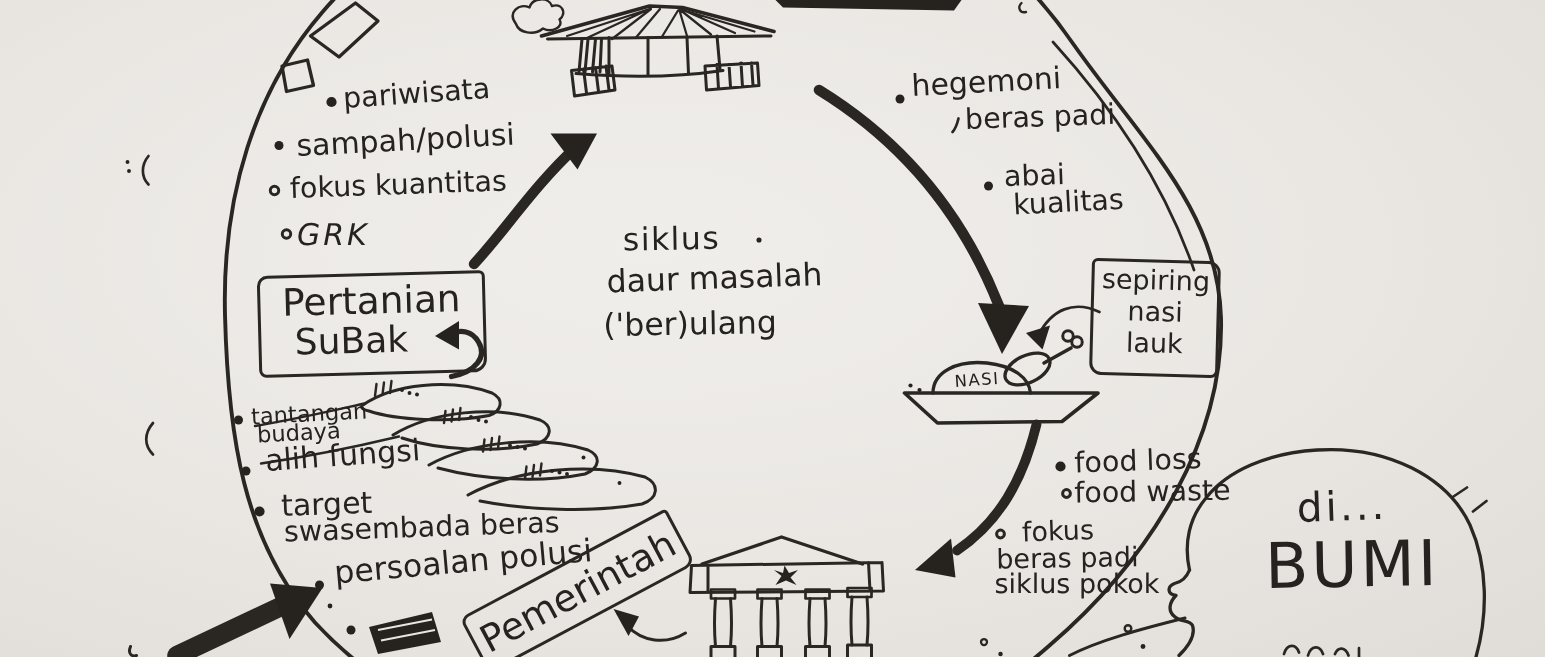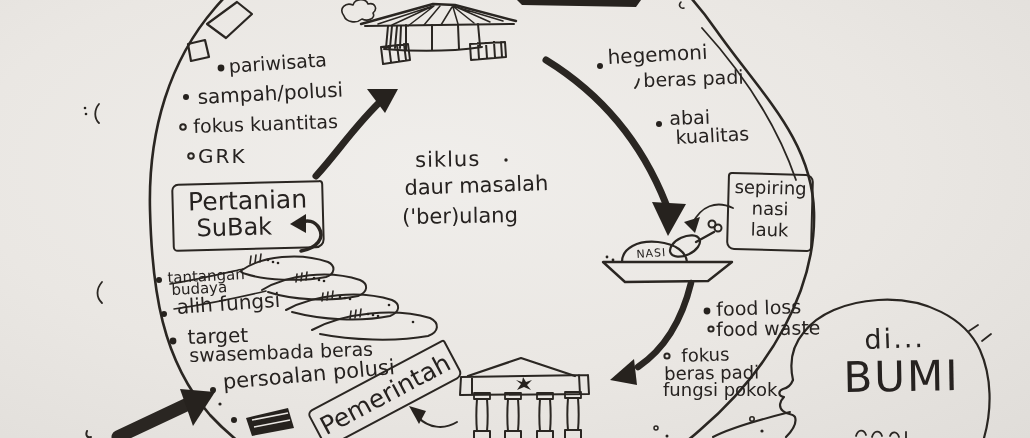--- a/index.html
+++ b/index.html
@@ -197,36 +197,36 @@
       <circle class="fill" cx="173" cy="341" r="3.4"></circle>
       <circle class="fill" cx="213" cy="390" r="3"></circle>
       <circle class="fill" cx="220" cy="404" r="1.6"></circle>
       <circle class="fill" cx="506" cy="160" r="1.7"></circle>
     </g>
   </svg>
 
   <div class="hw" style="left:228px;top:56px;font-size:19px;transform:rotate(-4deg);">pariwisata</div>
   <div class="hw" style="left:197px;top:86px;font-size:20px;transform:rotate(-3deg);">sampah/polusi</div>
   <div class="hw" style="left:193px;top:116px;font-size:19px;transform:rotate(-2deg);">fokus kuantitas</div>
-  <div class="hw" style="left:198px;top:145px;font-size:20px;letter-spacing:2px;">GRK</div>
+  <div class="hw" style="left:198px;top:145px;font-size:20px;letter-spacing:2px;font-style:italic;">GRK</div>
 
   <div class="hw" style="left:415px;top:149px;font-size:21px;transform:rotate(-1deg);letter-spacing:1px;">siklus</div>
   <div class="hw" style="left:404px;top:177px;font-size:21px;transform:rotate(-2deg);">daur masalah</div>
   <div class="hw" style="left:402px;top:206px;font-size:21px;transform:rotate(-1deg);">('ber)ulang</div>
 
   <div class="hw" style="left:607px;top:46px;font-size:20px;transform:rotate(-3deg);">hegemoni</div>
   <div class="hw" style="left:643px;top:70px;font-size:19px;transform:rotate(-2deg);">beras padi</div>
   <div class="hw" style="left:669px;top:108px;font-size:19px;transform:rotate(-2deg);">abai</div>
   <div class="hw" style="left:675px;top:127px;font-size:19px;transform:rotate(-3deg);">kualitas</div>
 
   <div class="hw" style="left:716px;top:299px;font-size:19px;transform:rotate(-2deg);">food loss</div>
   <div class="hw" style="left:716px;top:319px;font-size:19px;transform:rotate(-1deg);">food waste</div>
   <div class="hw" style="left:681px;top:346px;font-size:18px;transform:rotate(-2deg);">fokus</div>
   <div class="hw" style="left:664px;top:364px;font-size:18px;transform:rotate(-1deg);">beras padi</div>
-  <div class="hw" style="left:663px;top:380px;font-size:18px;">fungsi pokok</div>
+  <div class="hw" style="left:663px;top:380px;font-size:18px;">siklus pokok</div>
 
   <div class="hw" style="left:167px;top:270px;font-size:15px;transform:rotate(-3deg);">tantangan</div>
   <div class="hw" style="left:171px;top:282px;font-size:15px;transform:rotate(-3deg);">budaya</div>
   <div class="hw" style="left:176px;top:296px;font-size:20px;transform:rotate(-4deg);">alih fungsi</div>
   <div class="hw" style="left:187px;top:326px;font-size:20px;transform:rotate(-2deg);">target</div>
   <div class="hw" style="left:189px;top:345px;font-size:19px;transform:rotate(-2deg);">swasembada beras</div>
   <div class="hw" style="left:222px;top:371px;font-size:21px;transform:rotate(-5deg);">persoalan polusi</div>
 
   <div class="hw" style="left:636px;top:249px;font-size:11px;letter-spacing:1px;transform:rotate(-4deg);">NASI</div>
 

